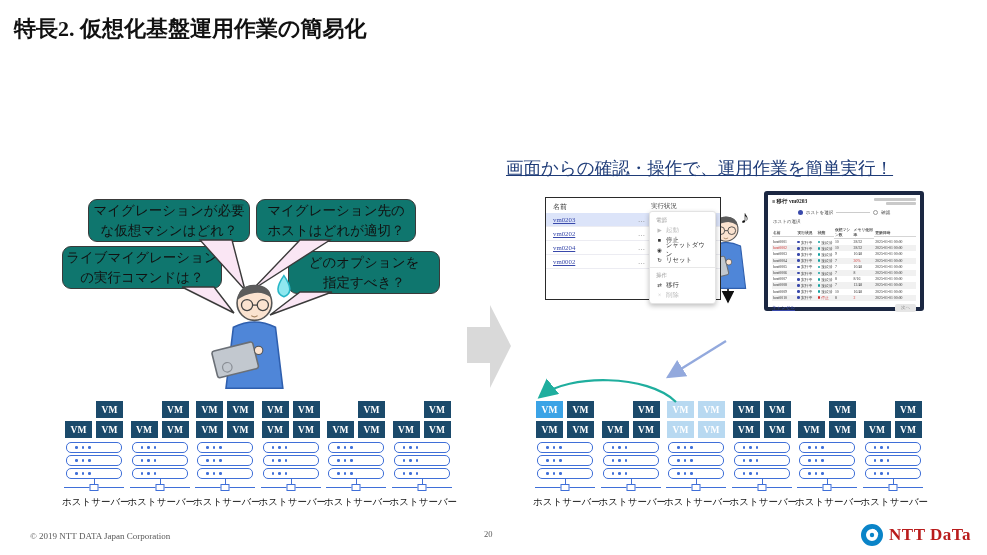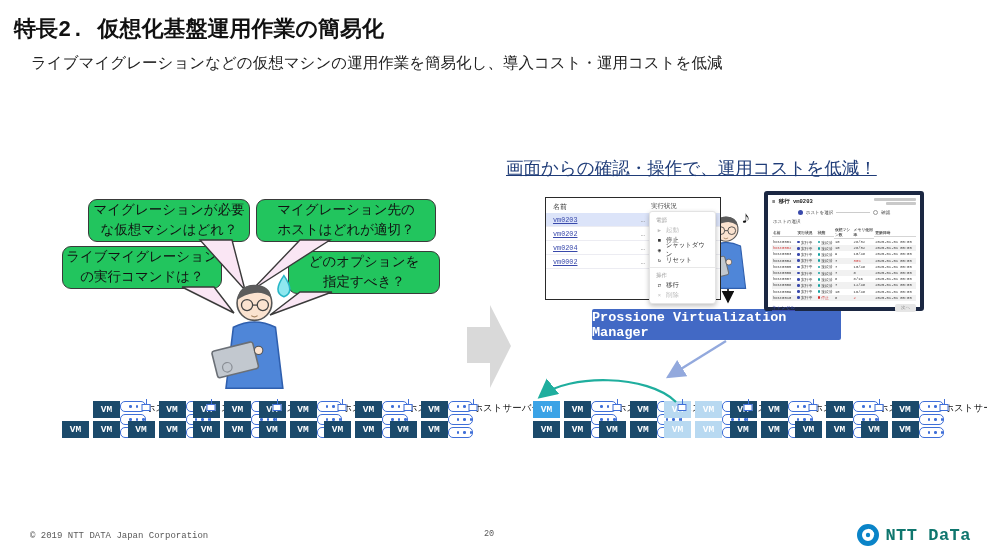--- a/index.html
+++ b/index.html
@@ -1,32 +1,32 @@
 <!DOCTYPE html>
 <html><head>
 <meta charset="utf-8">
 <style>
   html,body{margin:0;padding:0;background:#888;}
   *{box-sizing:border-box;}
   #stage{position:relative;width:987px;height:555px;background:#fff;overflow:hidden;
-         font-family:Liberation Mono, monospace;color:#1a1a1a;}
+         font-family:Liberation Serif, serif;color:#1a1a1a;}
 
   
   .title{position:absolute;left:14px;top:14px;font-size:22px;font-weight:bold;color:#111;}
   .subtitle{position:absolute;left:31px;top:53px;font-size:15.5px;color:#222;}
   .scenario{position:absolute;left:29px;top:104px;font-size:20px;color:#6e6e6e;}
   .lhead{position:absolute;left:76px;top:156px;font-size:17.5px;color:#111;text-decoration:underline;}
   .rhead{position:absolute;left:506px;top:156px;font-size:17.5px;color:#1f3c78;text-decoration:underline;font-weight:500;}
 
   
-  .bubble{position:absolute;background:#22c55e;border:1.6px solid #3a3a3a;border-radius:9px;
+  .bubble{position:absolute;background:#0f766e;border:1.6px solid #3a3a3a;border-radius:9px;
           font-size:13.5px;line-height:1.45;text-align:center;white-space:pre-line;
           display:flex;align-items:center;justify-content:center;z-index:2;color:#111;}
   .b1{left:88px;top:199px;width:162px;height:43px;}
-  .b2{left:256px;top:199px;width:180px;height:43px;}
+  .b2{left:256px;top:199px;width:160px;height:43px;}
   .b3{left:62px;top:246px;width:160px;height:43px;}
   .b4{left:288px;top:251px;width:152px;height:43px;}
 
   
   .person{position:absolute;z-index:4;}
   .p1{left:206px;top:272px;width:100px;height:122px;}
   .p2{left:690px;top:208px;width:74px;height:84px;}
 
   
   #overlay{position:absolute;left:0;top:0;width:987px;height:555px;z-index:3;pointer-events:none;}
@@ -79,21 +79,21 @@
 
   
   .banner{position:absolute;left:592px;top:309px;width:249px;height:31px;background:#4269c5;
           border-radius:2px;display:flex;align-items:center;justify-content:center;
           color:#fff;font-weight:bold;font-size:13.5px;z-index:2;}
   .caption{position:absolute;left:617px;top:346px;font-size:15px;color:#1a1a1a;z-index:2;}
 
   
   .hosts{position:absolute;top:401px;display:flex;gap:1.5px;z-index:1;}
   .hg-left{left:62px;} .hg-right{left:533px;}
-  .host{width:64px;display:flex;flex-direction:row;}
+  .host{width:64px;display:flex;flex-direction:column;}
   .vmgrid{height:39px;margin-bottom:2px;}
   .vmrowg{display:flex;justify-content:center;gap:4px;height:17px;margin-bottom:3px;}
   .vmbox{width:27px;height:17px;background:#1b4a6b;color:#fff;font-weight:bold;font-size:9.5px;
          display:flex;align-items:center;justify-content:center;}
   .vmbox.highlight{background:#3ba3e6;}
   .vmbox.faded{background:#b8d9f1;}
   .vmbox.empty{background:transparent;}
   .rack{width:56px;margin:0 auto;}
   .shelf{height:11px;border:1.6px solid #3f6fd8;border-radius:5px;margin-bottom:2px;
          display:flex;align-items:center;gap:4px;padding-left:8px;background:#fff;}
@@ -102,30 +102,29 @@
   .vline{position:absolute;left:50%;top:-2px;height:7px;border-left:1.6px solid #3f6fd8;}
   .hline{position:absolute;top:6px;left:2px;right:2px;border-top:1.6px solid #3f6fd8;}
   .plug{position:absolute;top:3px;left:50%;transform:translateX(-50%);width:9px;height:7px;
         background:#fff;border:1.6px solid #3f6fd8;}
   .hlabel{font-size:9.5px;text-align:center;white-space:nowrap;margin-top:1px;color:#111;}
 
   
   .copyright{position:absolute;left:30px;top:531px;font-size:9px;color:#595959;}
   .pagenum{position:absolute;left:484px;top:529px;font-size:8.5px;color:#595959;}
   .logo{position:absolute;right:16px;top:523px;display:flex;align-items:center;gap:5px;z-index:2;}
-  .logo-text{font-size:17px;font-weight:800;color:#0f766e;letter-spacing:.5px;}
+  .logo-text{font-size:17px;font-weight:800;color:#b91c1c;letter-spacing:.5px;}
 </style>
 </head>
 <body>
 
 <div id="stage">
 
   <div class="title">特長2. 仮想化基盤運用作業の簡易化</div>
-  <div class="subtitle">ライブマイグレーションなどの仮想マシンの運用作業を簡易化し、導入コスト・運用コストを低減</div>
-  <div class="rhead">画面からの確認・操作で、運用コストを低減！</div>
+  <div class="rhead">画面からの確認・操作で、運用作業を簡単実行！</div>
 
   <div class="bubble b1">マイグレーションが必要
 な仮想マシンはどれ？</div>
   <div class="bubble b2">マイグレーション先の
 ホストはどれが適切？</div>
   <div class="bubble b3">ライブマイグレーション
 の実行コマンドは？</div>
   <div class="bubble b4">どのオプションを
 指定すべき？</div>
 
@@ -273,21 +272,20 @@
         <div class="dtr rowodd"><span class="dtd">host0008</span><span class="dtd"><span class="dot4 dot-blue"></span>実行中</span><span class="dtd"><span class="dot4 dot-teal"></span>接続済</span><span class="dtd">7</span><span class="dtd">12/48</span><span class="dtd">2025-01-01 00:00</span></div>
         <div class="dtr"><span class="dtd">host0009</span><span class="dtd"><span class="dot4 dot-blue"></span>実行中</span><span class="dtd"><span class="dot4 dot-teal"></span>接続済</span><span class="dtd">10</span><span class="dtd">16/48</span><span class="dtd">2025-01-01 00:00</span></div>
         <div class="dtr rowodd"><span class="dtd">host0010</span><span class="dtd"><span class="dot4 dot-blue"></span>実行中</span><span class="dtd red"><span class="dot4 dot-red"></span>停止</span><span class="dtd">8</span><span class="dtd red">2</span><span class="dtd">2025-01-01 00:00</span></div>
       </div>
     <div class="dlg-foot">
       <span class="dlg-cancel">キャンセル</span>
       <span class="dlg-next">次へ</span>
     </div>
   </div>
 
-  <div class="banner">Prossione Virtualization Manager</div>
 
   <div class="hosts hg-left" id="hosts-left">
       <div class="host">
         <div class="vmgrid">
           <div class="vmrowg">
             <div class="vmbox empty"></div>
             <div class="vmbox dark">VM</div>
           </div>
           <div class="vmrowg">
             <div class="vmbox dark">VM</div>

